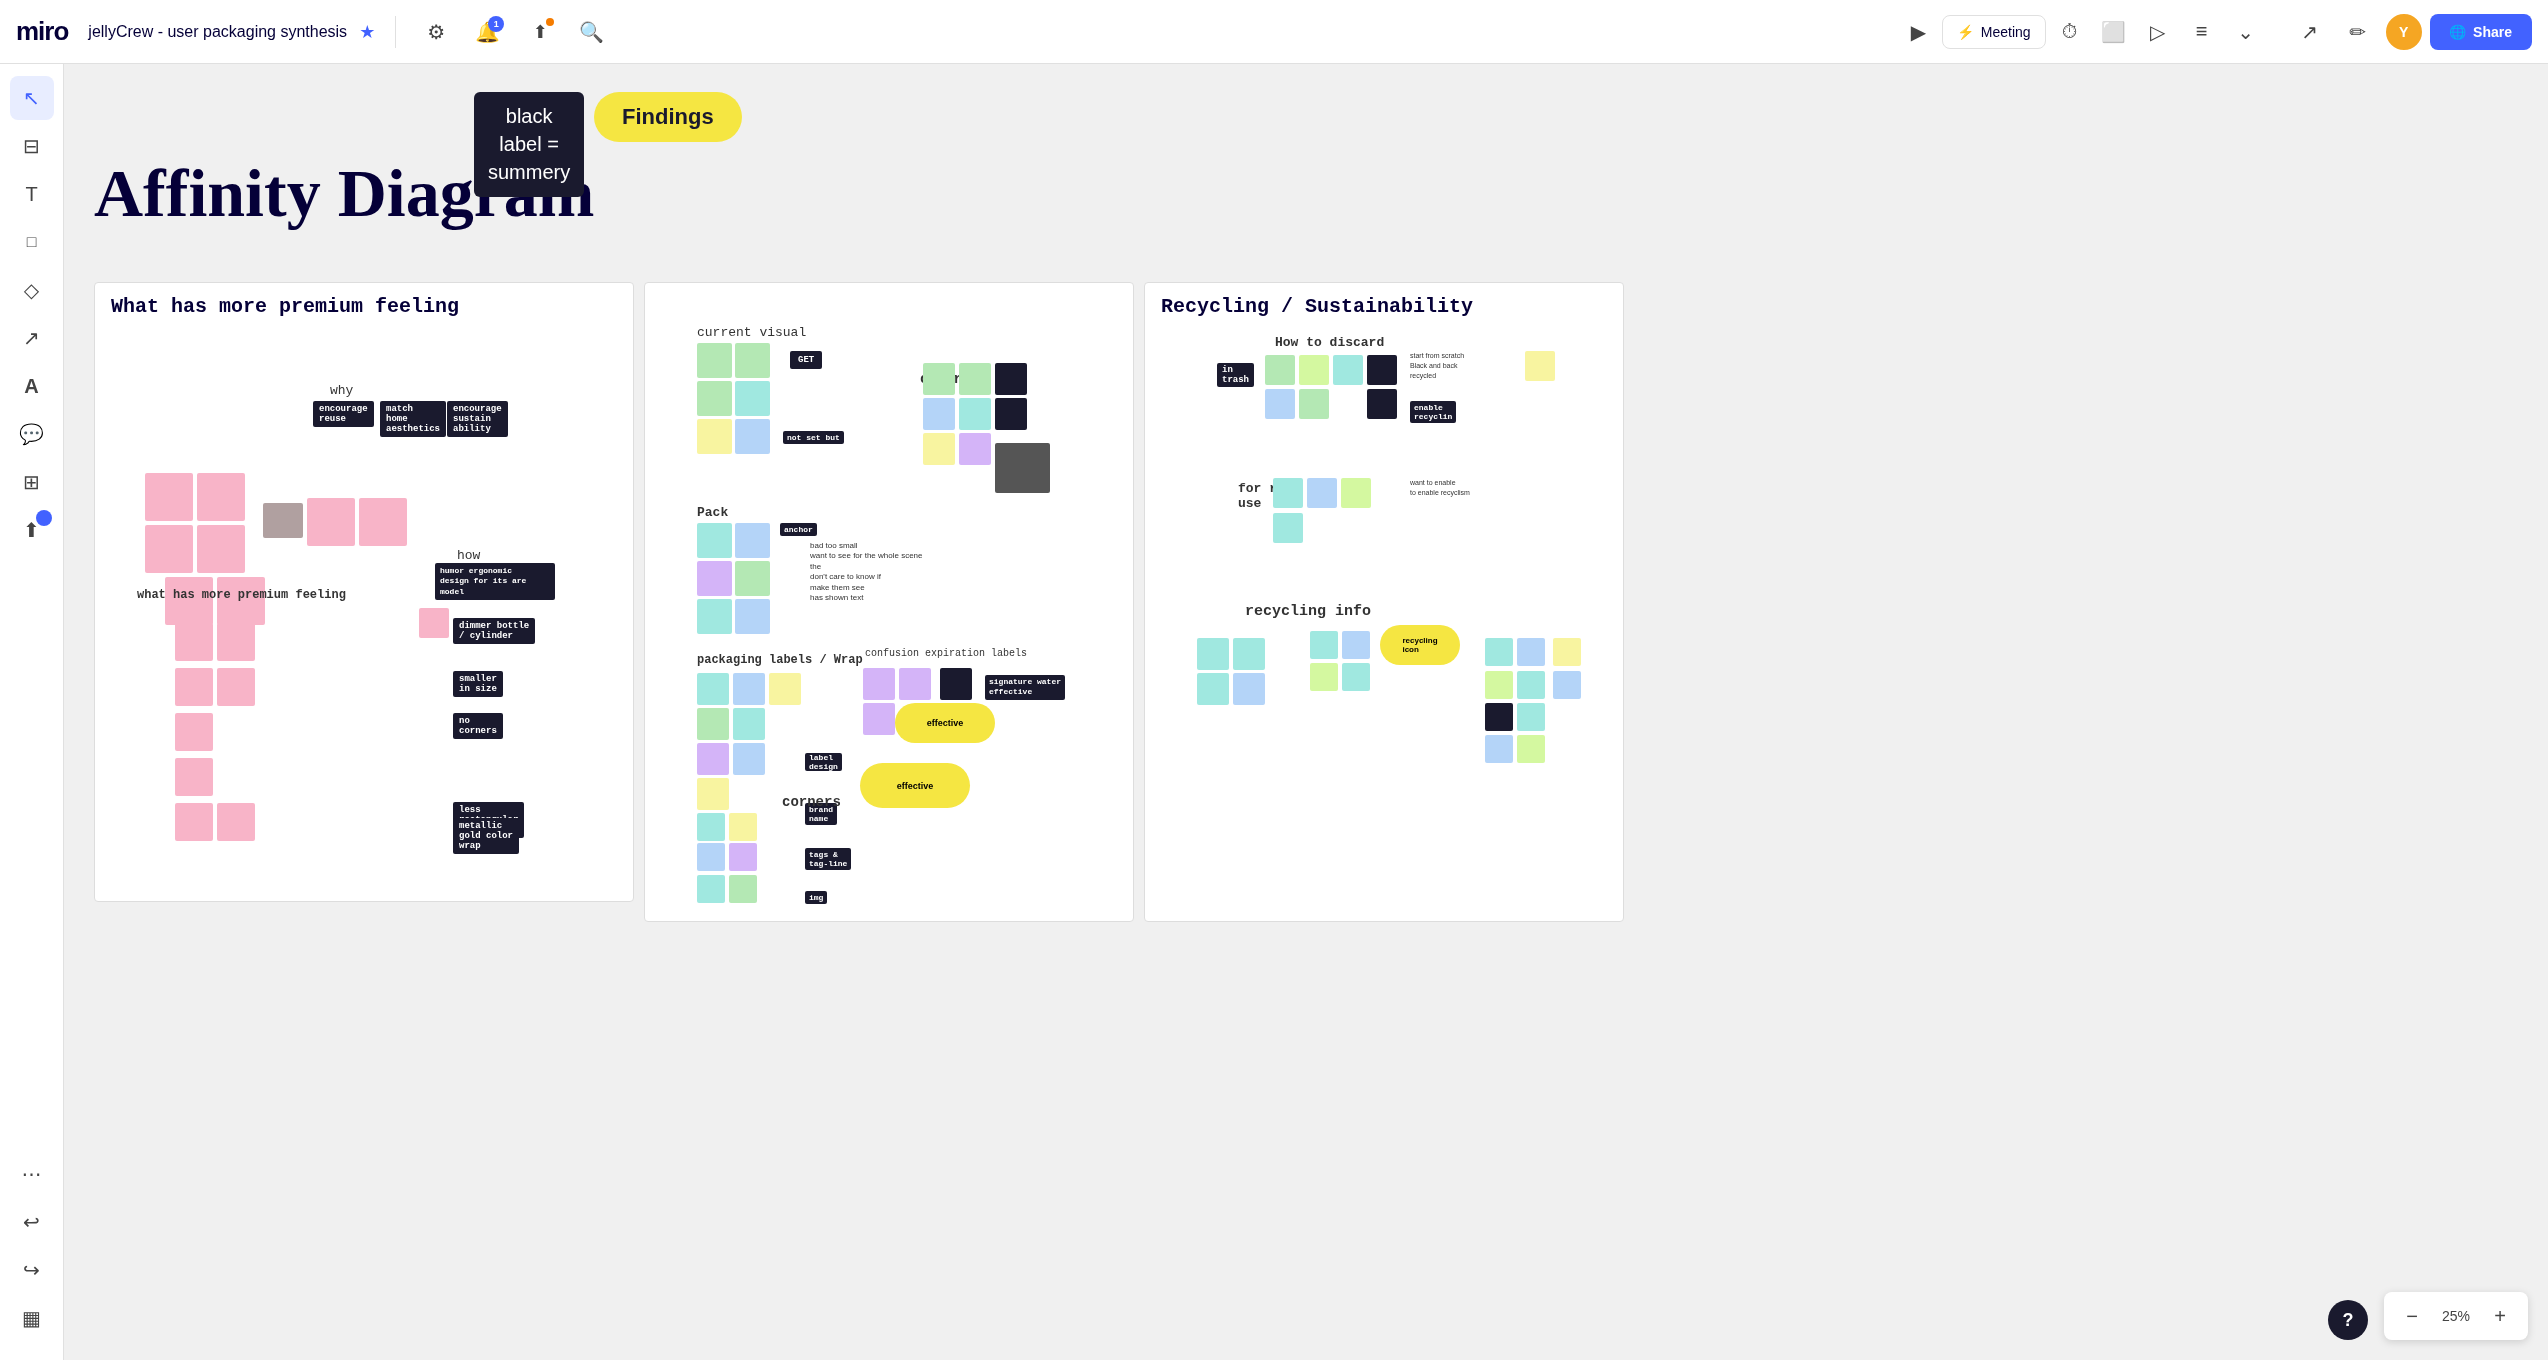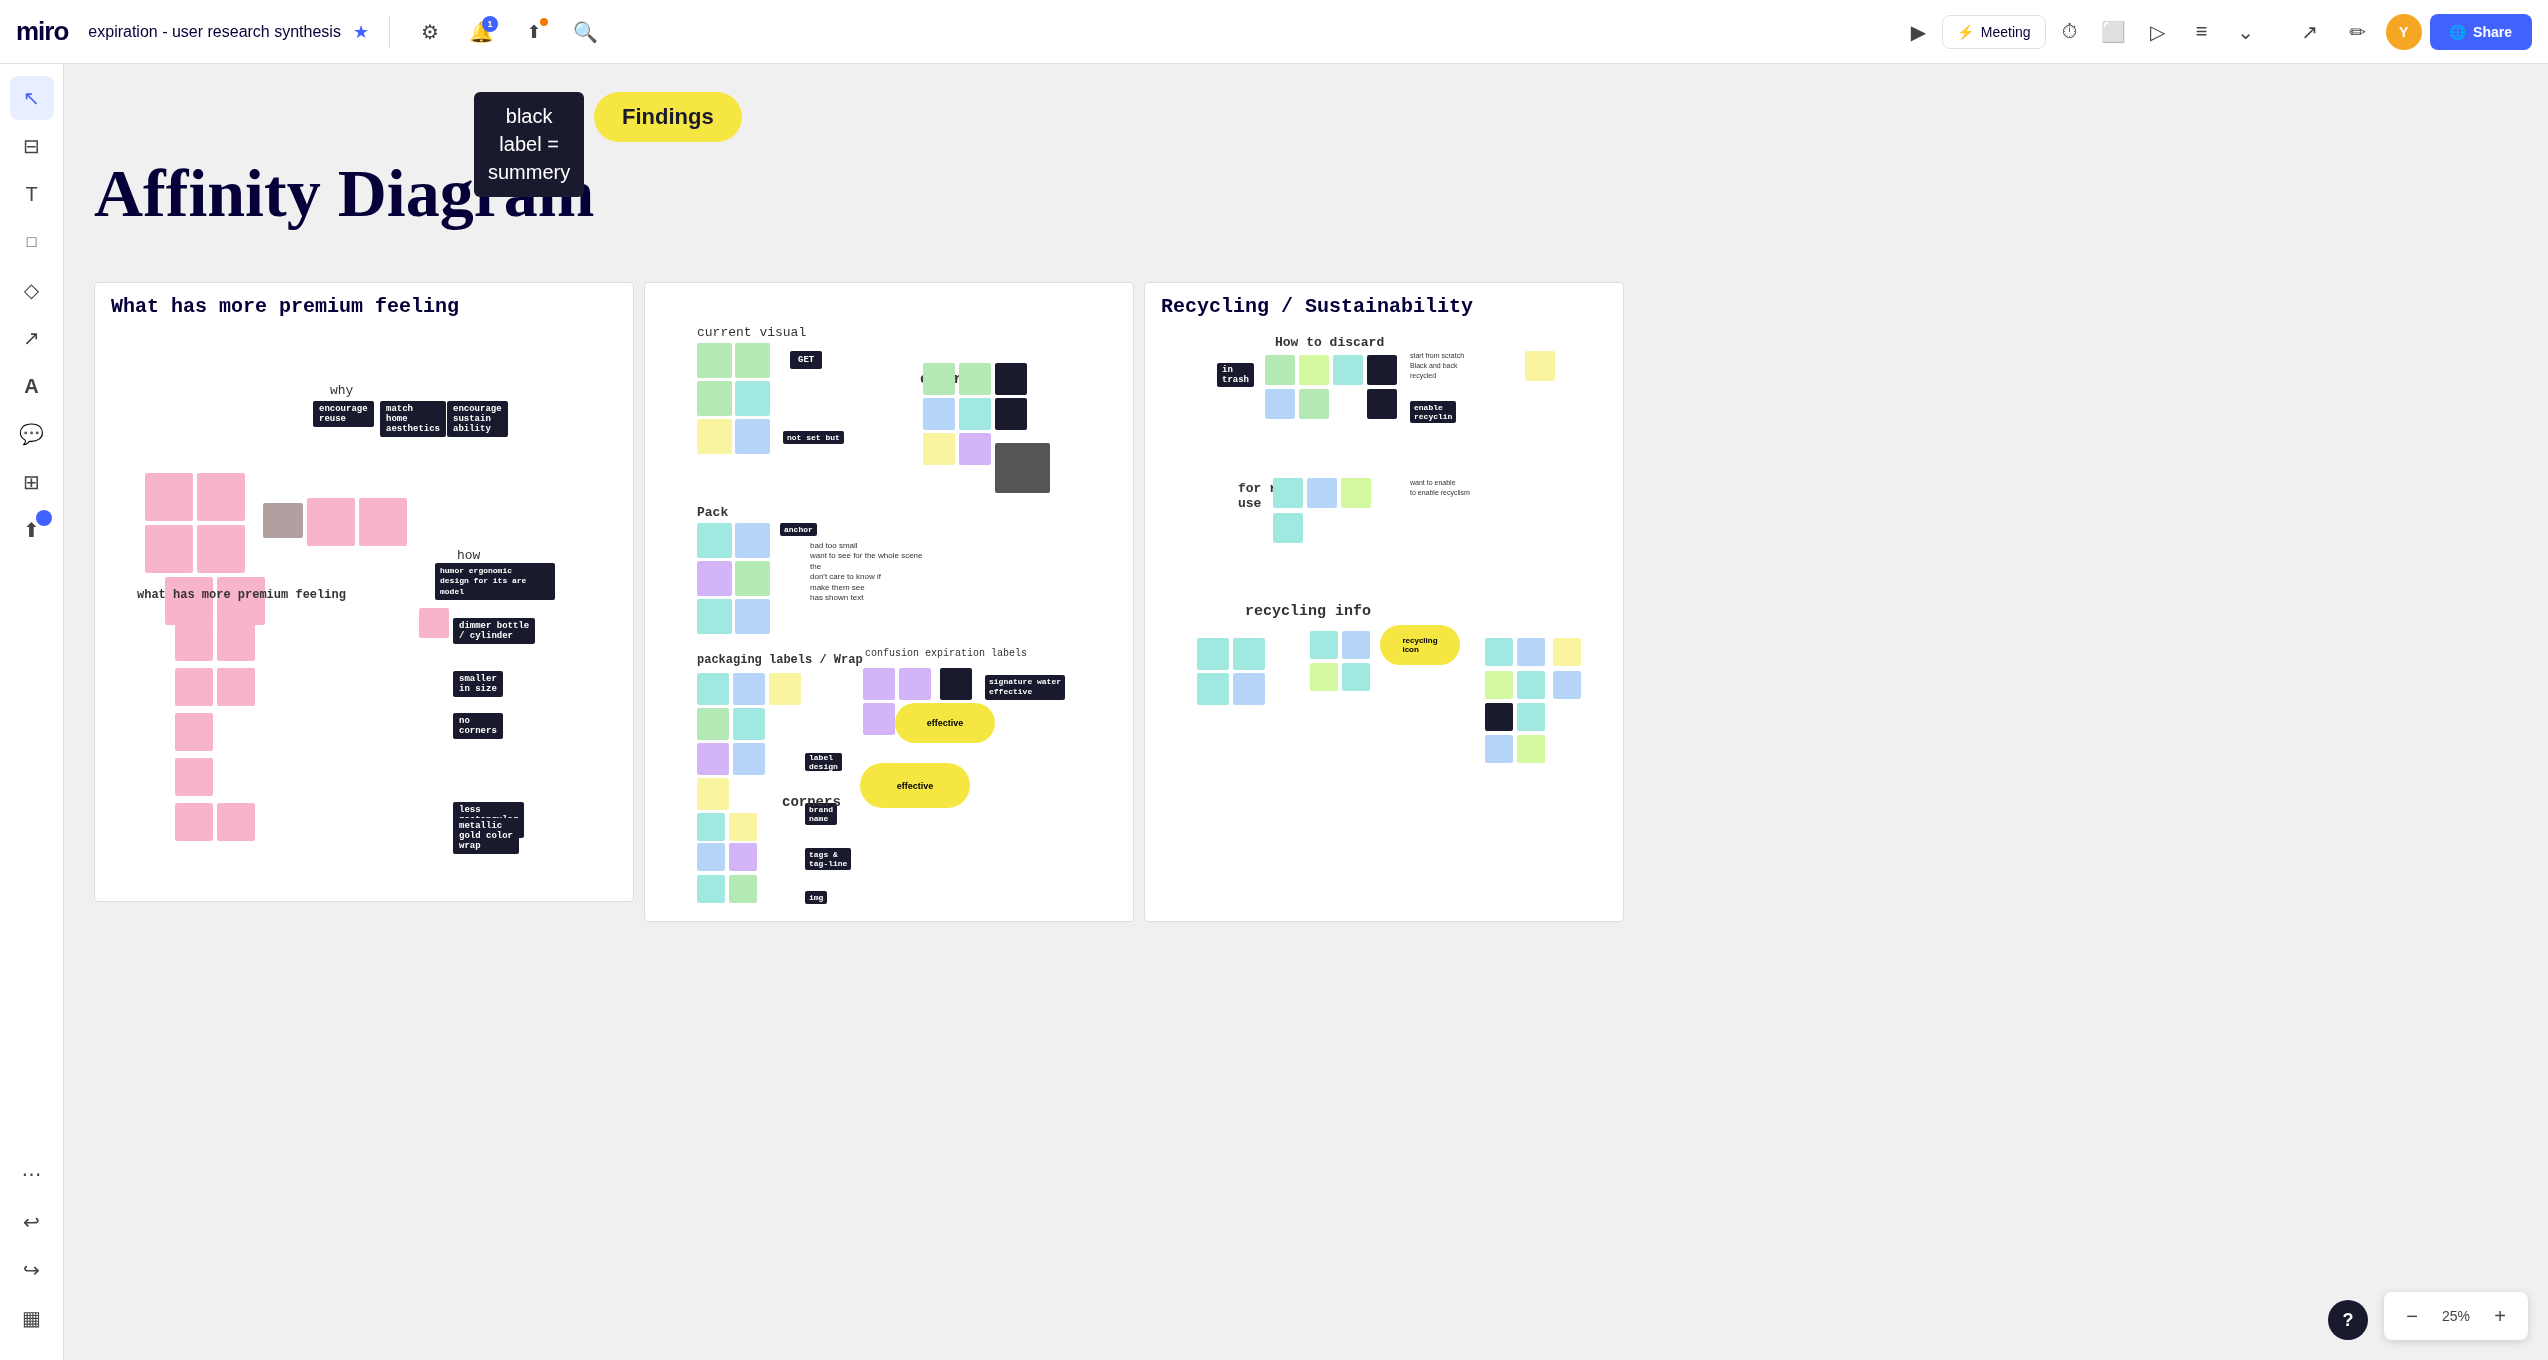--- a/index.html
+++ b/index.html
@@ -377,21 +377,21 @@
       background: #ccc;
       border-radius: 2px;
     }
 
   </style>
 </head>
 <body>
 
 <div class="navbar">
   <span class="logo">miro</span>
-  <span class="board-title">expiration - user research synthesis</span>
+  <span class="board-title">jellyCrew - user packaging synthesis</span>
   <span class="star-icon">★</span>
   <div class="nav-separator"></div>
   <button class="nav-icon-btn">
     <span>⚙</span>
   </button>
   <button class="nav-icon-btn">
     <span>🔔</span>
     <span class="badge badge-blue">1</span>
   </button>
   <button class="nav-icon-btn">

